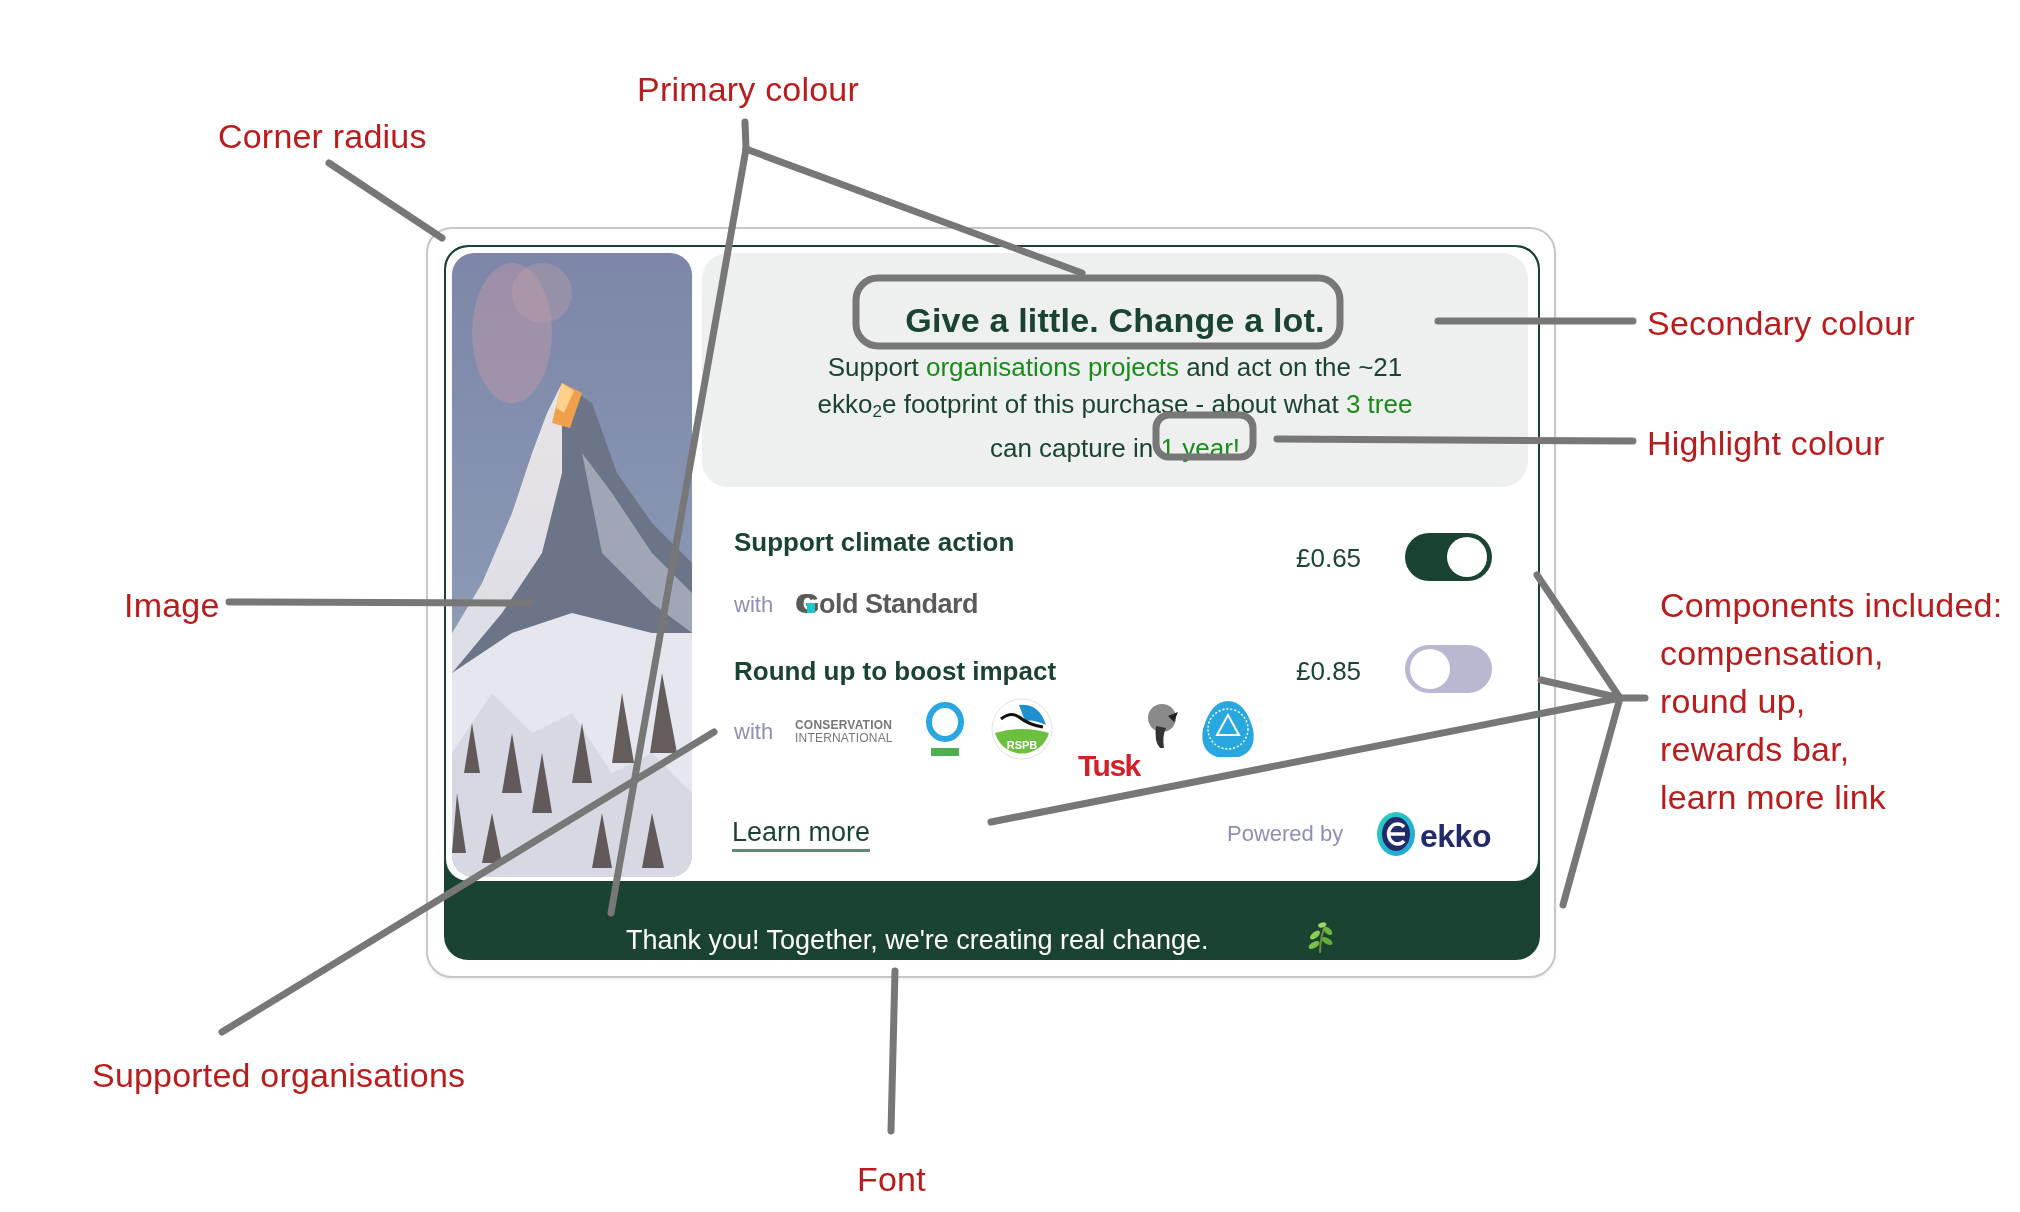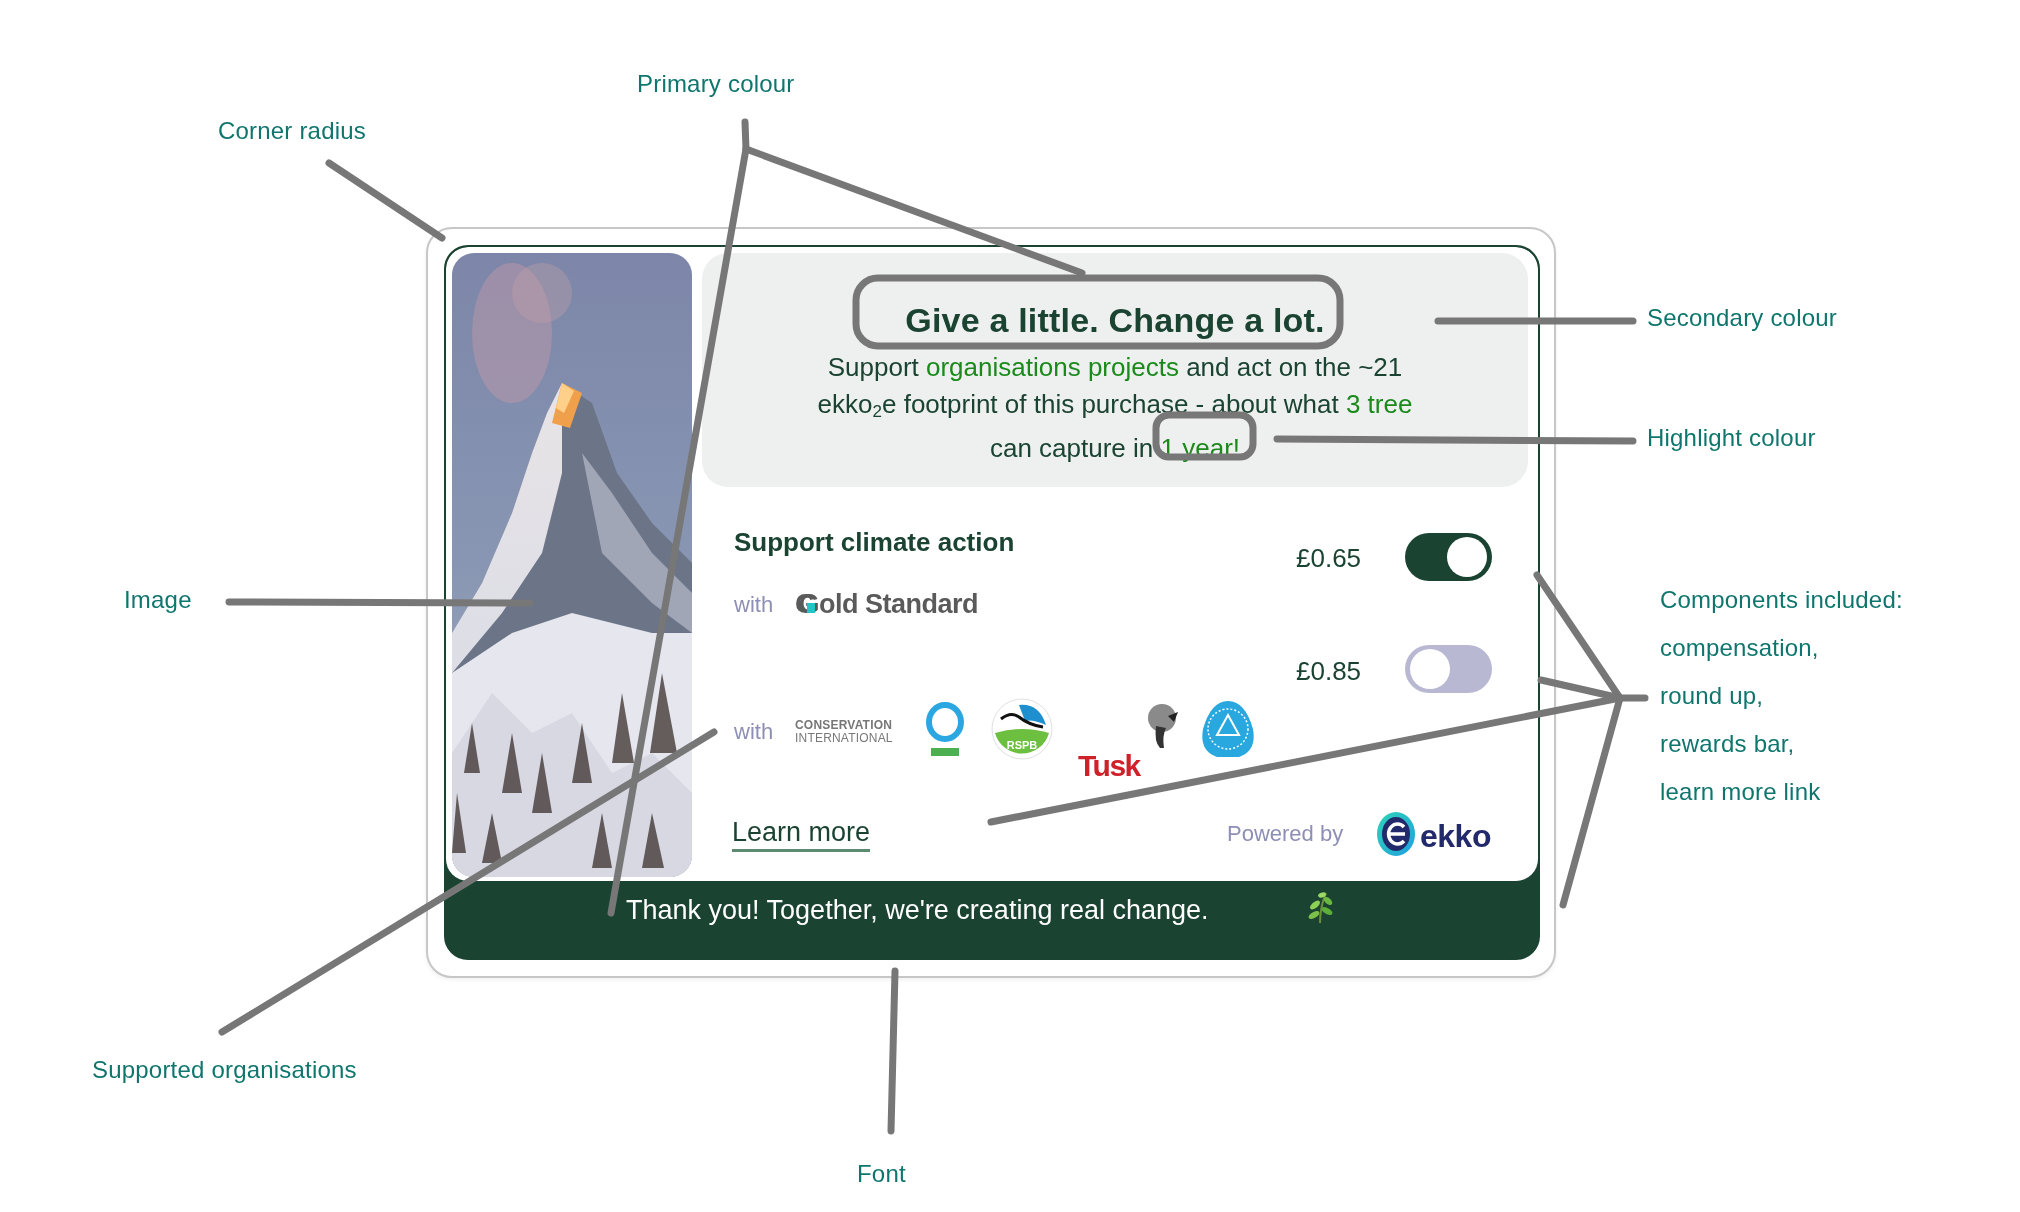--- a/index.html
+++ b/index.html
@@ -1,18 +1,18 @@
 <!DOCTYPE html>
 <html><head>
 <meta charset="utf-8">
 <style>
   html, body { margin:0; padding:0; }
   body { width:2020px; height:1212px; position:relative; background:#ffffff; overflow:hidden;
          font-family:"Liberation Sans", "DejaVu Sans", sans-serif; }
-  .ann-label { position:absolute; font-size:24px; color:#0f766e; white-space:nowrap; line-height:1; letter-spacing:0.2px; }
+  .ann-label { position:absolute; font-size:34px; color:#b91c1c; white-space:nowrap; line-height:1; letter-spacing:0.2px; }
   .ann-svg { position:absolute; left:0; top:0; width:2020px; height:1212px; pointer-events:none; z-index:5; }
 
   .outer-card { position:absolute; left:426px; top:227px; width:1130px; height:751px;
                 border:2px solid #c7c7c7; border-radius:26px; box-sizing:border-box; background:#fff;
                 box-shadow:0 2px 4px rgba(0,0,0,0.06); }
   .widget { position:absolute; left:444px; top:245px; width:1096px; height:715px;
             border:2px solid #1b4332; border-radius:24px; box-sizing:border-box; background:#1b4332; overflow:hidden;padding-left:29px; }
   .widget-body { position:absolute; left:0; top:0; width:1092px; height:634px; background:#fff;
                  border-radius:22px 22px 22px 22px; }
   .hero-image { position:absolute; left:6px; top:6px; width:240px; height:624px; border-radius:22px; overflow:hidden; }
@@ -39,21 +39,21 @@
   .gold-standard .g { color:#5a5a5a; position:relative; }
   .gold-standard .g::after { content:""; position:absolute; left:12px; top:14px; width:8px; height:10px; background:#1ec8c8; }
 
   .ci-text { position:absolute; font-size:12px; font-weight:bold; line-height:13px; color:#777; letter-spacing:0.2px; }
   .logo { position:absolute; }
 
   .learn-more { position:absolute; font-size:27px; color:#1b4332; text-decoration:none; border-bottom:3px solid #5e8a72; padding-bottom:1px; cursor:pointer; white-space:nowrap; }
   .powered-by { position:absolute; font-size:22px; color:#8d8fb5; white-space:nowrap; }
   .ekko-text { position:absolute; font-size:32px; font-weight:bold; color:#222a6b; letter-spacing:-0.5px; white-space:nowrap; }
 
-  .rewards-bar { position:absolute; left:0; top:624px; width:1092px; height:61px; }
+  .rewards-bar { position:absolute; left:0; top:654px; width:1092px; height:61px; }
   .rewards-text { position:absolute; left:180px; top:24px; font-size:27px; color:#ffffff; white-space:nowrap; }
   .leaf { position:absolute; left:860px; top:18px; }
 </style>
 </head>
 <body>
 
 <div class="ann-label" style="left:218px;top:119px;">Corner radius</div>
 <div class="ann-label" style="left:637px;top:72px;">Primary colour</div>
 <div class="ann-label" style="left:1647px;top:306px;">Secondary colour</div>
 <div class="ann-label" style="left:1647px;top:426px;">Highlight colour</div>
@@ -119,20 +119,21 @@
     </div>
 
     <div class="option-title" style="left:288px;top:280px;">Support climate action</div>
     <div class="option-price" style="left:850px;top:296px;">£0.65</div>
     <div class="toggle toggle-on" style="left:959px;top:286px;">
       <div class="knob"></div>
     </div>
     <div class="with-label" style="left:288px;top:345px;">with</div>
     <div class="gold-standard" style="left:349px;top:342px;"><span class="g">G</span><span style="margin-left:-17px;background:#fff;padding-left:0px;">Gold Standard</span></div>
 
+    <div class="option-title" style="left:288px;top:409px;">Round up to boost impact</div>
     <div class="option-price" style="left:850px;top:409px;">£0.85</div>
     <div class="toggle toggle-off" style="left:959px;top:398px;">
       <div class="knob"></div>
     </div>
     <div class="with-label" style="left:288px;top:472px;">with</div>
 
     <div class="ci-text" style="left:349px;top:472px;">
       <div>CONSERVATION</div>
       <div style="font-weight:normal;">INTERNATIONAL</div>
     </div>

